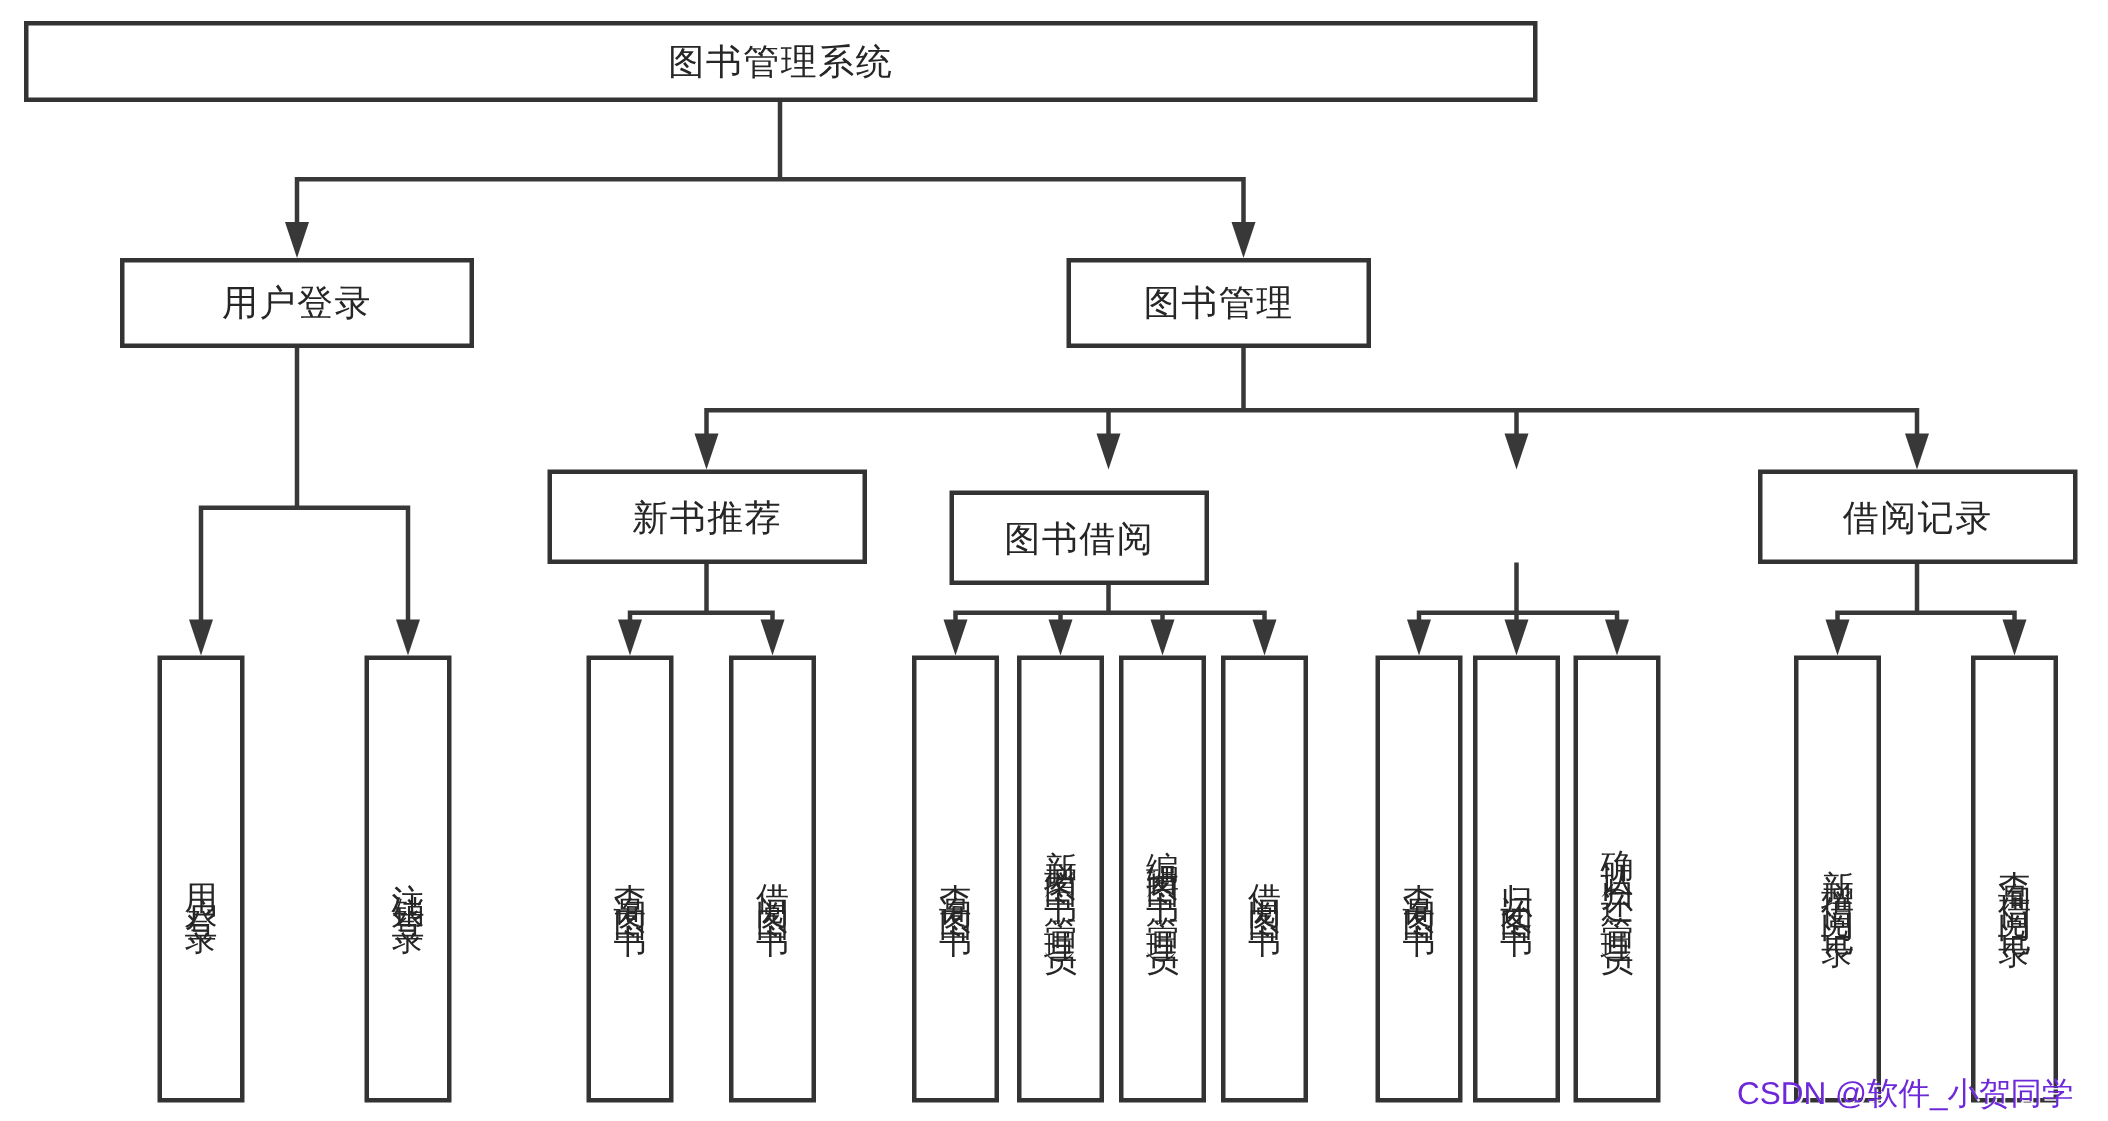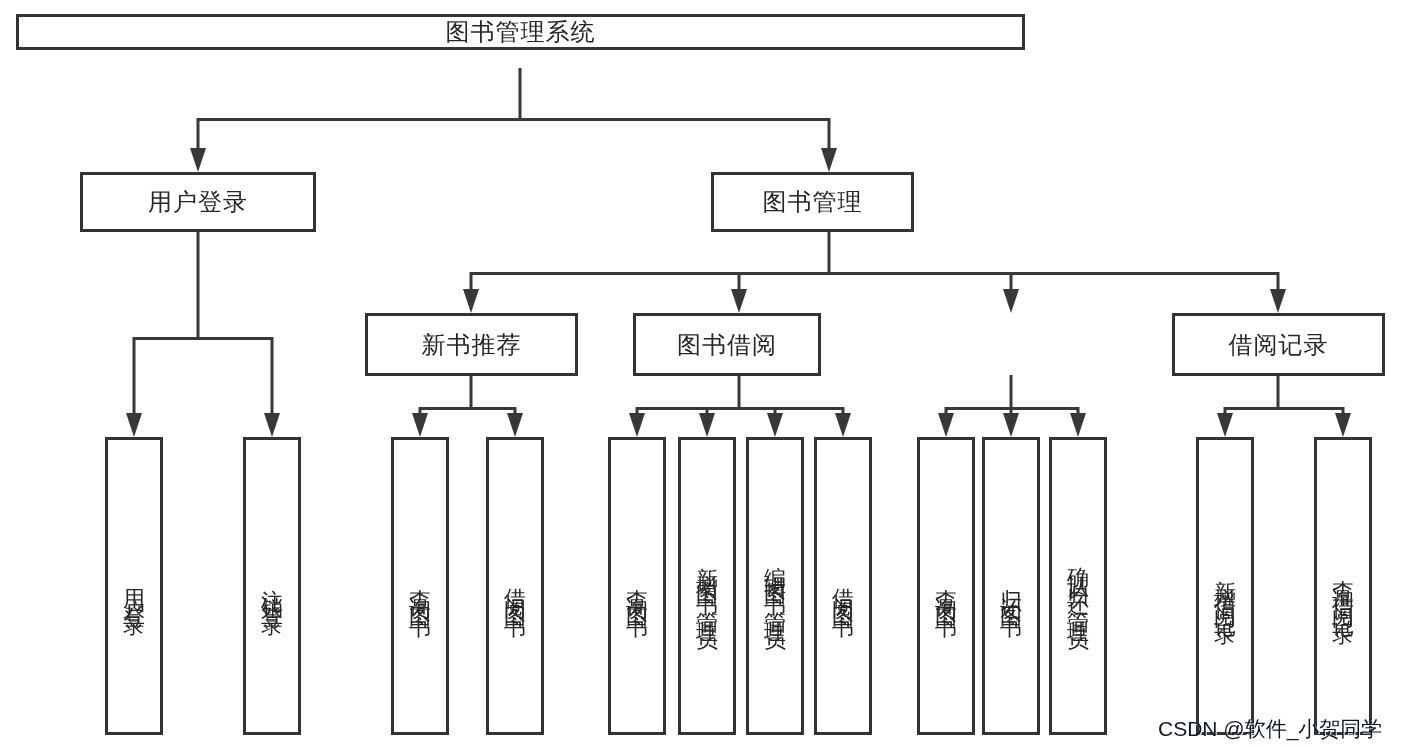--- a/index.html
+++ b/index.html
@@ -16,21 +16,21 @@
     display:flex;align-items:center;justify-content:center;
     font-size:24px;color:#262626;letter-spacing:1px;white-space:nowrap;
   }
   .leaf{
     writing-mode:vertical-rl;
     font-size:22px;letter-spacing:9px;white-space:normal;
     padding-top:6px;
   }
   .watermark{
     position:absolute;left:1158px;top:715px;z-index:5;
-    font-size:21px;color:#0f172a;white-space:nowrap;
+    font-size:21px;color:#6d28d9;white-space:nowrap;
     text-shadow:1px 1px 0 rgba(255,255,255,0.9);
   }
 </style>
 </head>
 <body>
 
 <div class="canvas">
 
   <svg class="connectors" width="1405" height="747" viewBox="0 0 1405 747">
 
@@ -64,27 +64,27 @@
       <polygon class="ah" points="767,413 783,413 775,437"></polygon>
       <polygon class="ah" points="835,413 851,413 843,437"></polygon>
       <polygon class="ah" points="938,413 954,413 946,437"></polygon>
       <polygon class="ah" points="1003,413 1019,413 1011,437"></polygon>
       <polygon class="ah" points="1070,413 1086,413 1078,437"></polygon>
       <polygon class="ah" points="1217,413 1233,413 1225,437"></polygon>
       <polygon class="ah" points="1335,413 1351,413 1343,437"></polygon>
     </g>
   </svg>
 
-  <div class="box" style="left:16px;top:14px;width:1009px;height:36px;">图书管理系统</div>
+  <div class="box" style="left:16px;top:14px;width:1009px;height:54px;">图书管理系统</div>
 
   <div class="box" style="left:80px;top:172px;width:236px;height:60px;">用户登录</div>
   <div class="box" style="left:711px;top:172px;width:203px;height:60px;">图书管理</div>
 
   <div class="box" style="left:365px;top:313px;width:213px;height:63px;">新书推荐</div>
-  <div class="box" style="left:633px;top:313px;width:188px;height:63px;">图书借阅</div>
+  <div class="box" style="left:633px;top:327px;width:173px;height:63px;">图书借阅</div>
   <div class="box" style="left:1172px;top:313px;width:213px;height:63px;">借阅记录</div>
 
   <div class="box leaf" style="left:105px;top:437px;width:58px;height:298px;">用户登录</div>
   <div class="box leaf" style="left:243px;top:437px;width:58px;height:298px;">注销登录</div>
 
   <div class="box leaf" style="left:391px;top:437px;width:58px;height:298px;">查询图书</div>
   <div class="box leaf" style="left:486px;top:437px;width:58px;height:298px;">借阅图书</div>
 
   <div class="box leaf" style="left:608px;top:437px;width:58px;height:298px;">查询图书</div>
   <div class="box leaf" style="left:678px;top:437px;width:58px;height:298px;">新增图书（管理员）</div>

